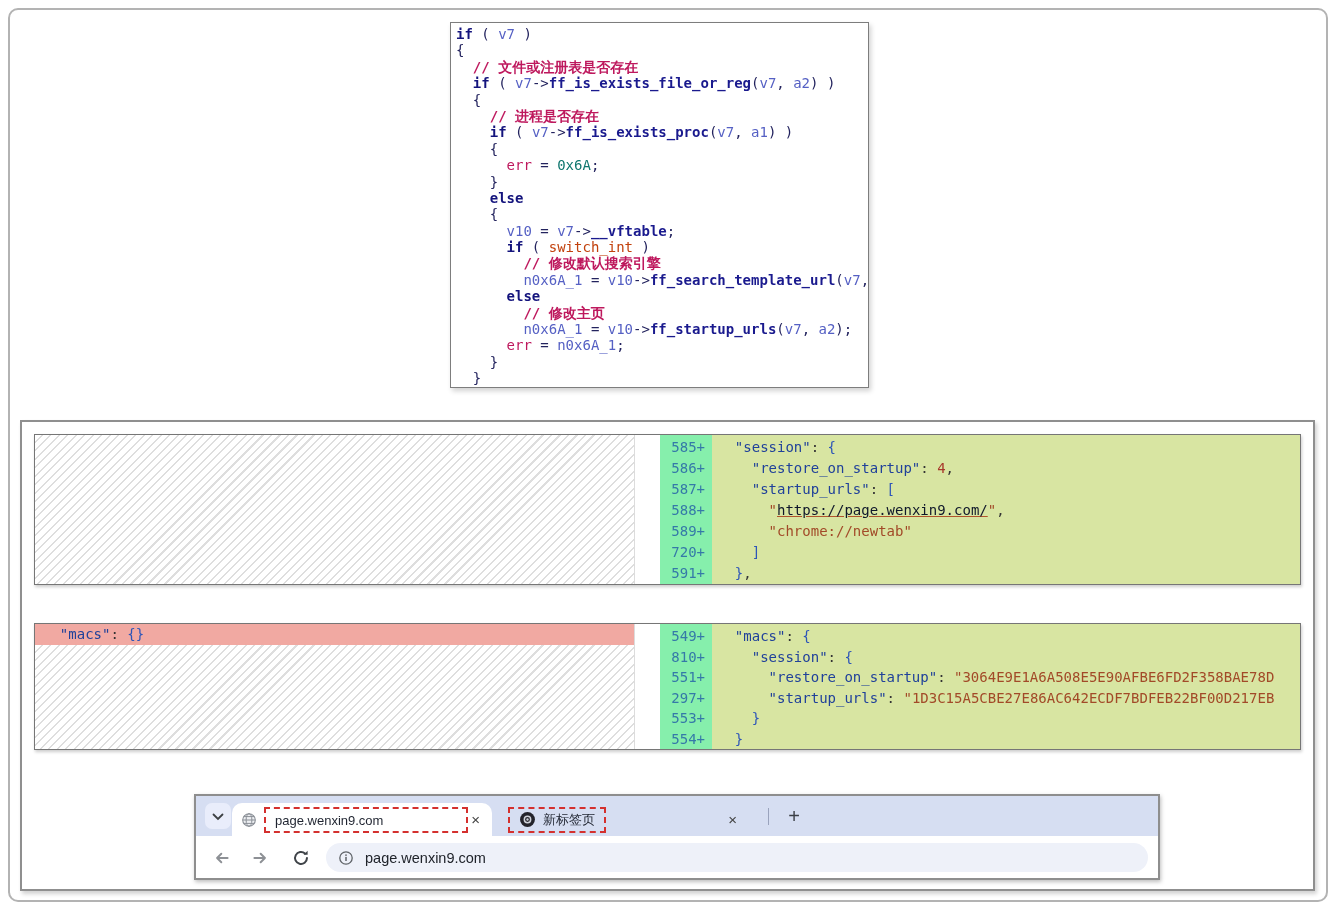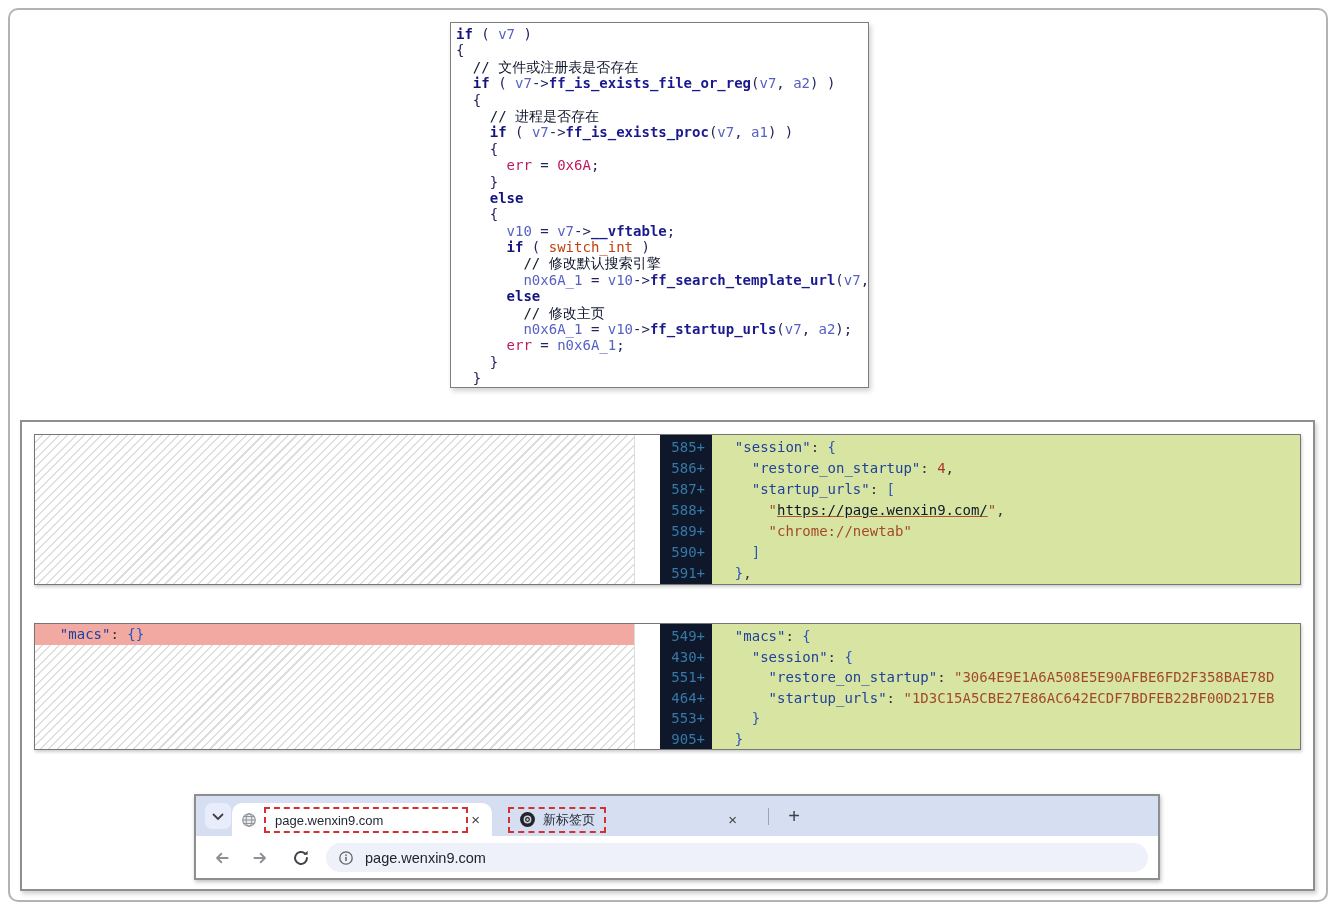--- a/index.html
+++ b/index.html
@@ -10,43 +10,43 @@
   
   .code-box{position:absolute;left:450px;top:22px;width:419px;height:366px;background:#fff;
     border:1px solid #7d7d7d;box-shadow:2px 3px 5px rgba(0,0,0,.18);box-sizing:border-box;
     padding:3px 5px;overflow:hidden;
     font-family:"DejaVu Sans Mono",monospace;font-size:14px;line-height:16.4px;white-space:pre;}
   .code-line{height:16.4px;}
   .t-k{color:#14147d;font-weight:bold;}
   .t-p{color:#23235e;}
   .t-v{color:#5560c4;}
   .t-f{color:#1a1a8e;font-weight:bold;}
-  .t-c{color:#0f172a;}
+  .t-c{color:#be185d;font-weight:bold;}
   .t-e{color:#be185d;}
   .t-g{color:#c2410c;}
-  .t-n{color:#be185d;}
+  .t-n{color:#0f766e;}
 
   
   .main-container{position:absolute;left:20px;top:420px;width:1295px;height:471px;
     border:2px solid #8f8f8f;background:#fff;box-sizing:border-box;box-shadow:2px 3px 4px rgba(0,0,0,.18);}
 
   .diff-panel{position:absolute;left:12px;width:1267px;border:1px solid #767676;background:#fff;
     box-sizing:border-box;display:flex;box-shadow:1px 2px 3px rgba(0,0,0,.2);overflow:hidden;}
   .diff-panel.first{top:12px;height:151px;}
   .diff-panel.second{top:201px;height:127px;}
 
   .pane-left{width:600px;position:relative;border-right:1px solid #dcdcdc;box-sizing:border-box;}
   .hatch{position:absolute;left:0;right:0;bottom:0;top:0;
     background:repeating-linear-gradient(135deg,#ffffff 0px,#ffffff 4.5px,#dedede 4.5px,#dedede 6px);}
   .second .hatch{top:20.5px;}
   .removed-line{position:absolute;left:0;right:0;top:0;height:20.5px;background:#f1a9a2;
     font-family:"DejaVu Sans Mono",monospace;font-size:14px;line-height:20.5px;white-space:pre;
     padding-left:8px;}
   .pane-strip{width:25px;background:#fff;}
-  .gutter{width:52px;background:#0f172a;text-align:right;padding:2px 7px 0 0;box-sizing:border-box;
+  .gutter{width:52px;background:#86efac;text-align:right;padding:2px 7px 0 0;box-sizing:border-box;
     color:#3579a8;font-family:"DejaVu Sans Mono",monospace;font-size:14px;}
   .pane-right{flex:1;background:#d8e5a2;padding:2px 0 0 6px;overflow:hidden;
     font-family:"DejaVu Sans Mono",monospace;font-size:14px;white-space:pre;}
   .first .gutter div,.first .pane-right .diff-line{height:21px;line-height:21px;}
   .second .gutter div,.second .pane-right .diff-line{height:20.5px;line-height:20.5px;}
   .t-key{color:#20419a;}
   .t-b{color:#2d55b8;}
   .t-d{color:#333;}
   .t-s{color:#a24a28;}
   .t-l{color:#0f172a;text-decoration:underline;text-decoration-color:#b0542c;}
@@ -89,39 +89,39 @@
     <div class="pane-left">
       <div class="hatch"></div>
     </div>
     <div class="pane-strip"></div>
     <div class="gutter">
         <div class="">585+</div>
         <div class="">586+</div>
         <div class="">587+</div>
         <div class="">588+</div>
         <div class="">589+</div>
-        <div class="">590+</div>
+        <div class="">720+</div>
         <div class="">591+</div>
       </div>
     <div class="pane-right"><div class="diff-line"><span class="t-d">  </span><span class="t-key">"session"</span><span class="t-d">: </span><span class="t-b">{</span></div><div class="diff-line"><span class="t-d">    </span><span class="t-key">"restore_on_startup"</span><span class="t-d">: </span><span class="t-n2">4</span><span class="t-d">,</span></div><div class="diff-line"><span class="t-d">    </span><span class="t-key">"startup_urls"</span><span class="t-d">: </span><span class="t-b">[</span></div><div class="diff-line"><span class="t-d">      </span><span class="t-s">"</span><span class="t-l">https://page.wenxin9.com/</span><span class="t-s">"</span><span class="t-d">,</span></div><div class="diff-line"><span class="t-d">      </span><span class="t-s">"chrome://newtab"</span></div><div class="diff-line"><span class="t-d">    </span><span class="t-b">]</span></div><div class="diff-line"><span class="t-d">  </span><span class="t-b">}</span><span class="t-d">,</span></div></div>
   </div>
 
   <div class="diff-panel second">
     <div class="pane-left">
       <div class="removed-line"><span class="t-d">  </span><span class="t-key">"macs"</span><span class="t-d">: </span><span class="t-b">{}</span></div>
       <div class="hatch"></div>
     </div>
     <div class="pane-strip"></div>
     <div class="gutter">
         <div class="">549+</div>
-        <div class="">430+</div>
+        <div class="">810+</div>
         <div class="">551+</div>
-        <div class="">464+</div>
+        <div class="">297+</div>
         <div class="">553+</div>
-        <div class="">905+</div>
+        <div class="">554+</div>
       </div>
     <div class="pane-right"><div class="diff-line"><span class="t-d">  </span><span class="t-key">"macs"</span><span class="t-d">: </span><span class="t-b">{</span></div><div class="diff-line"><span class="t-d">    </span><span class="t-key">"session"</span><span class="t-d">: </span><span class="t-b">{</span></div><div class="diff-line"><span class="t-d">      </span><span class="t-key">"restore_on_startup"</span><span class="t-d">: </span><span class="t-s">"3064E9E1A6A508E5E90AFBE6FD2F358BAE78D</span></div><div class="diff-line"><span class="t-d">      </span><span class="t-key">"startup_urls"</span><span class="t-d">: </span><span class="t-s">"1D3C15A5CBE27E86AC642ECDF7BDFEB22BF00D217EB</span></div><div class="diff-line"><span class="t-d">    </span><span class="t-b">}</span></div><div class="diff-line"><span class="t-d">  </span><span class="t-b">}</span></div></div>
   </div>
 
   <div class="browser">
     <div class="tabstrip">
 
       <div class="tab-search-btn">
         <span>
           <svg width="12" height="8" viewBox="0 0 12 8">

